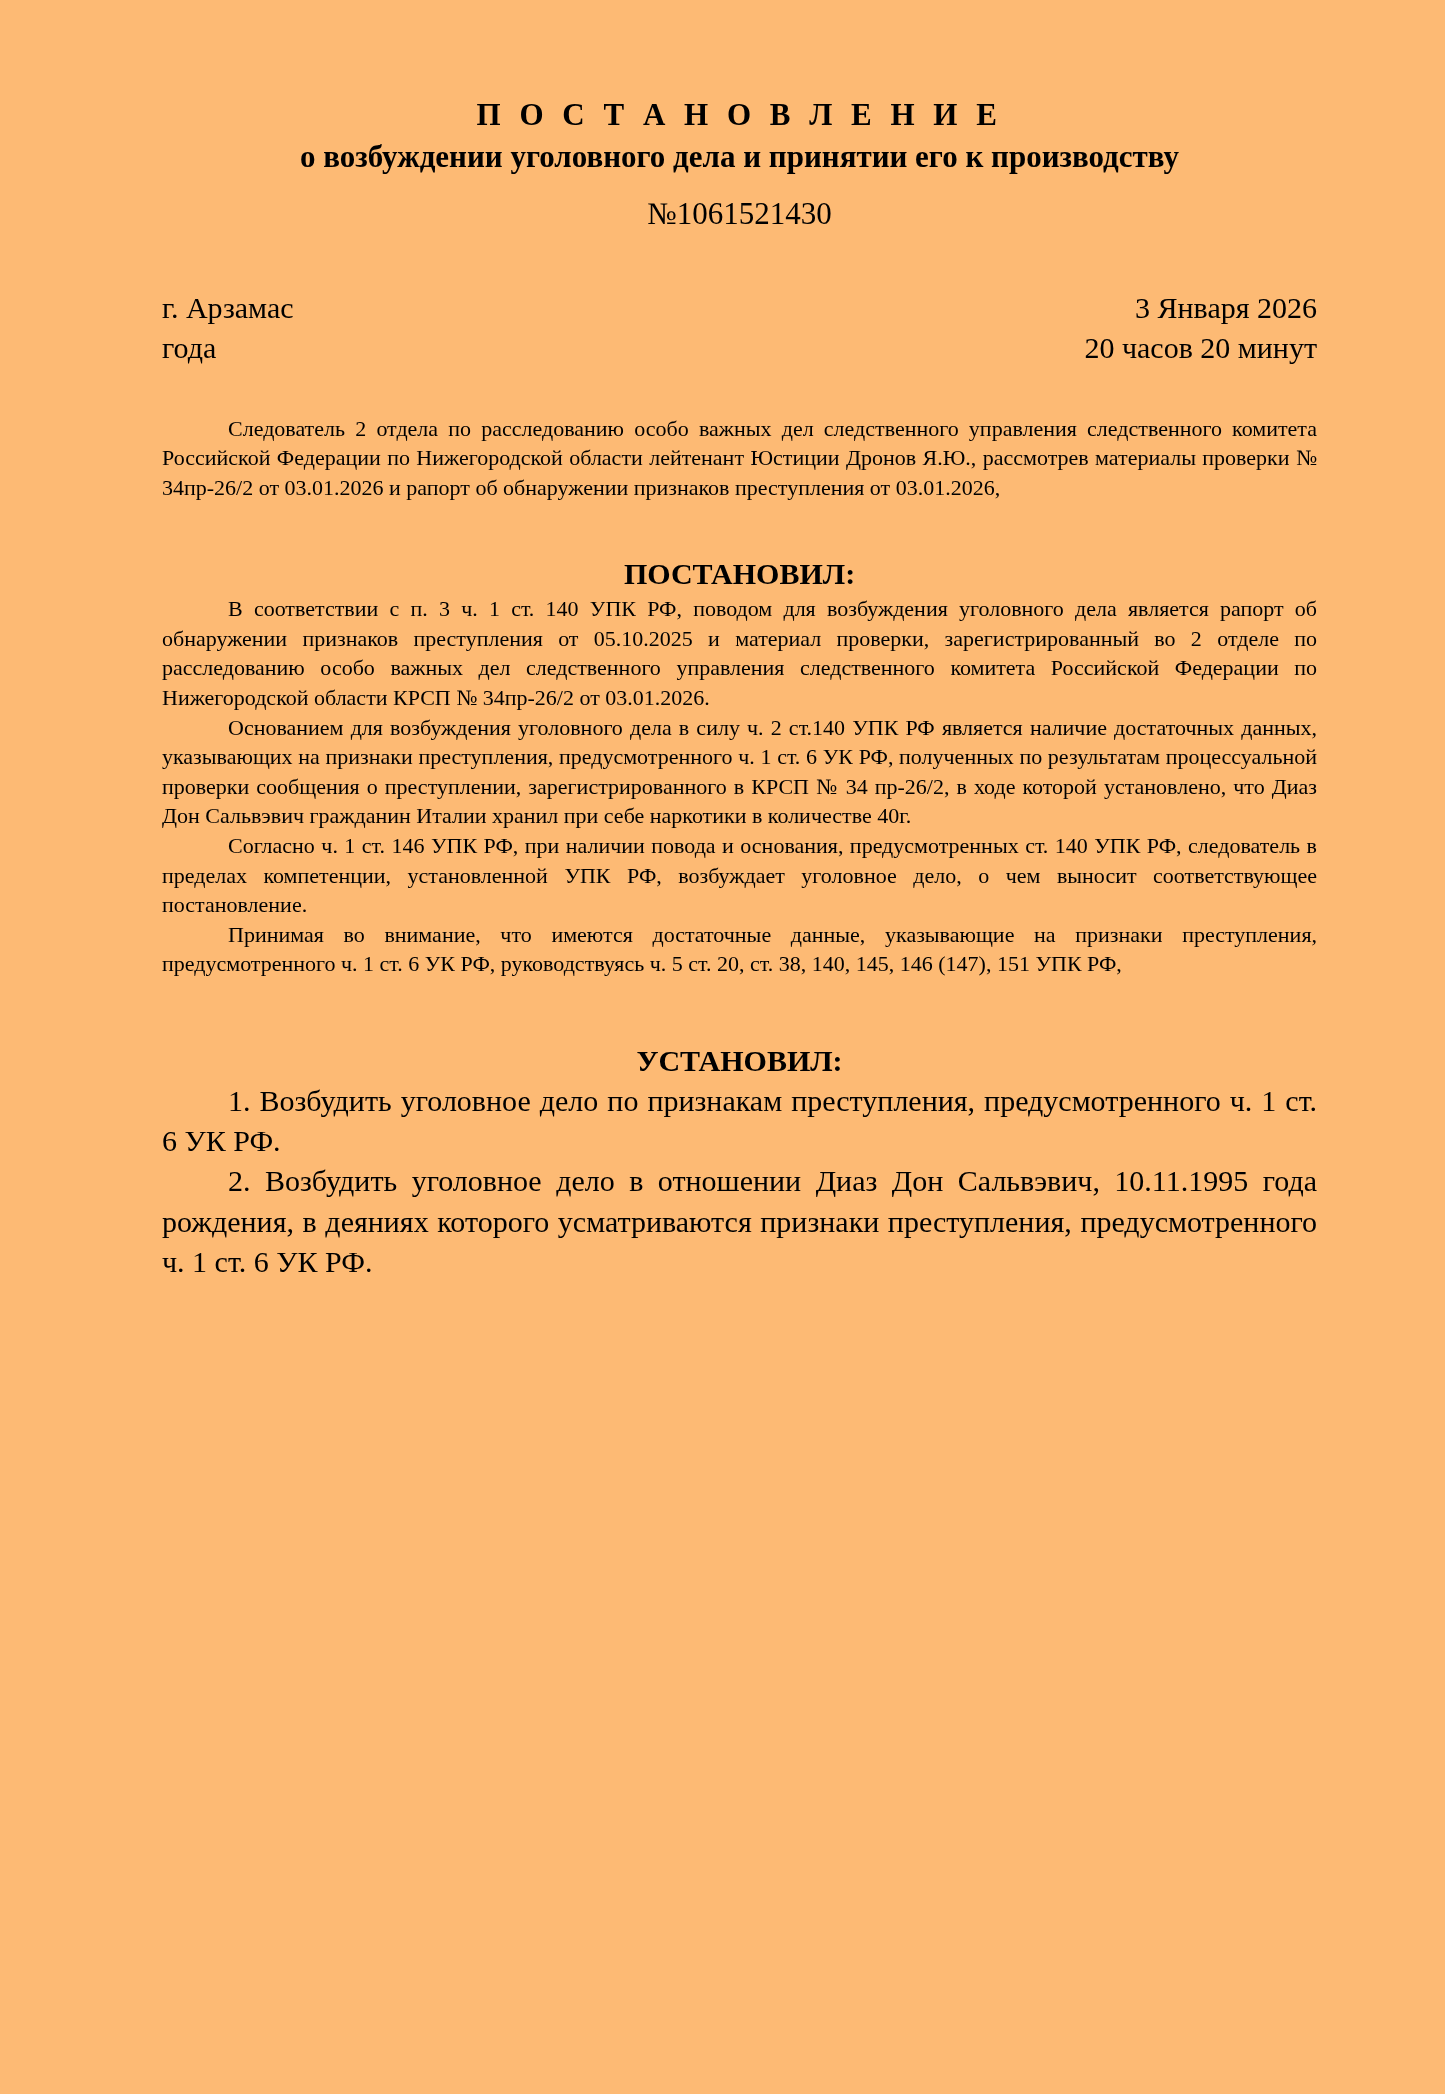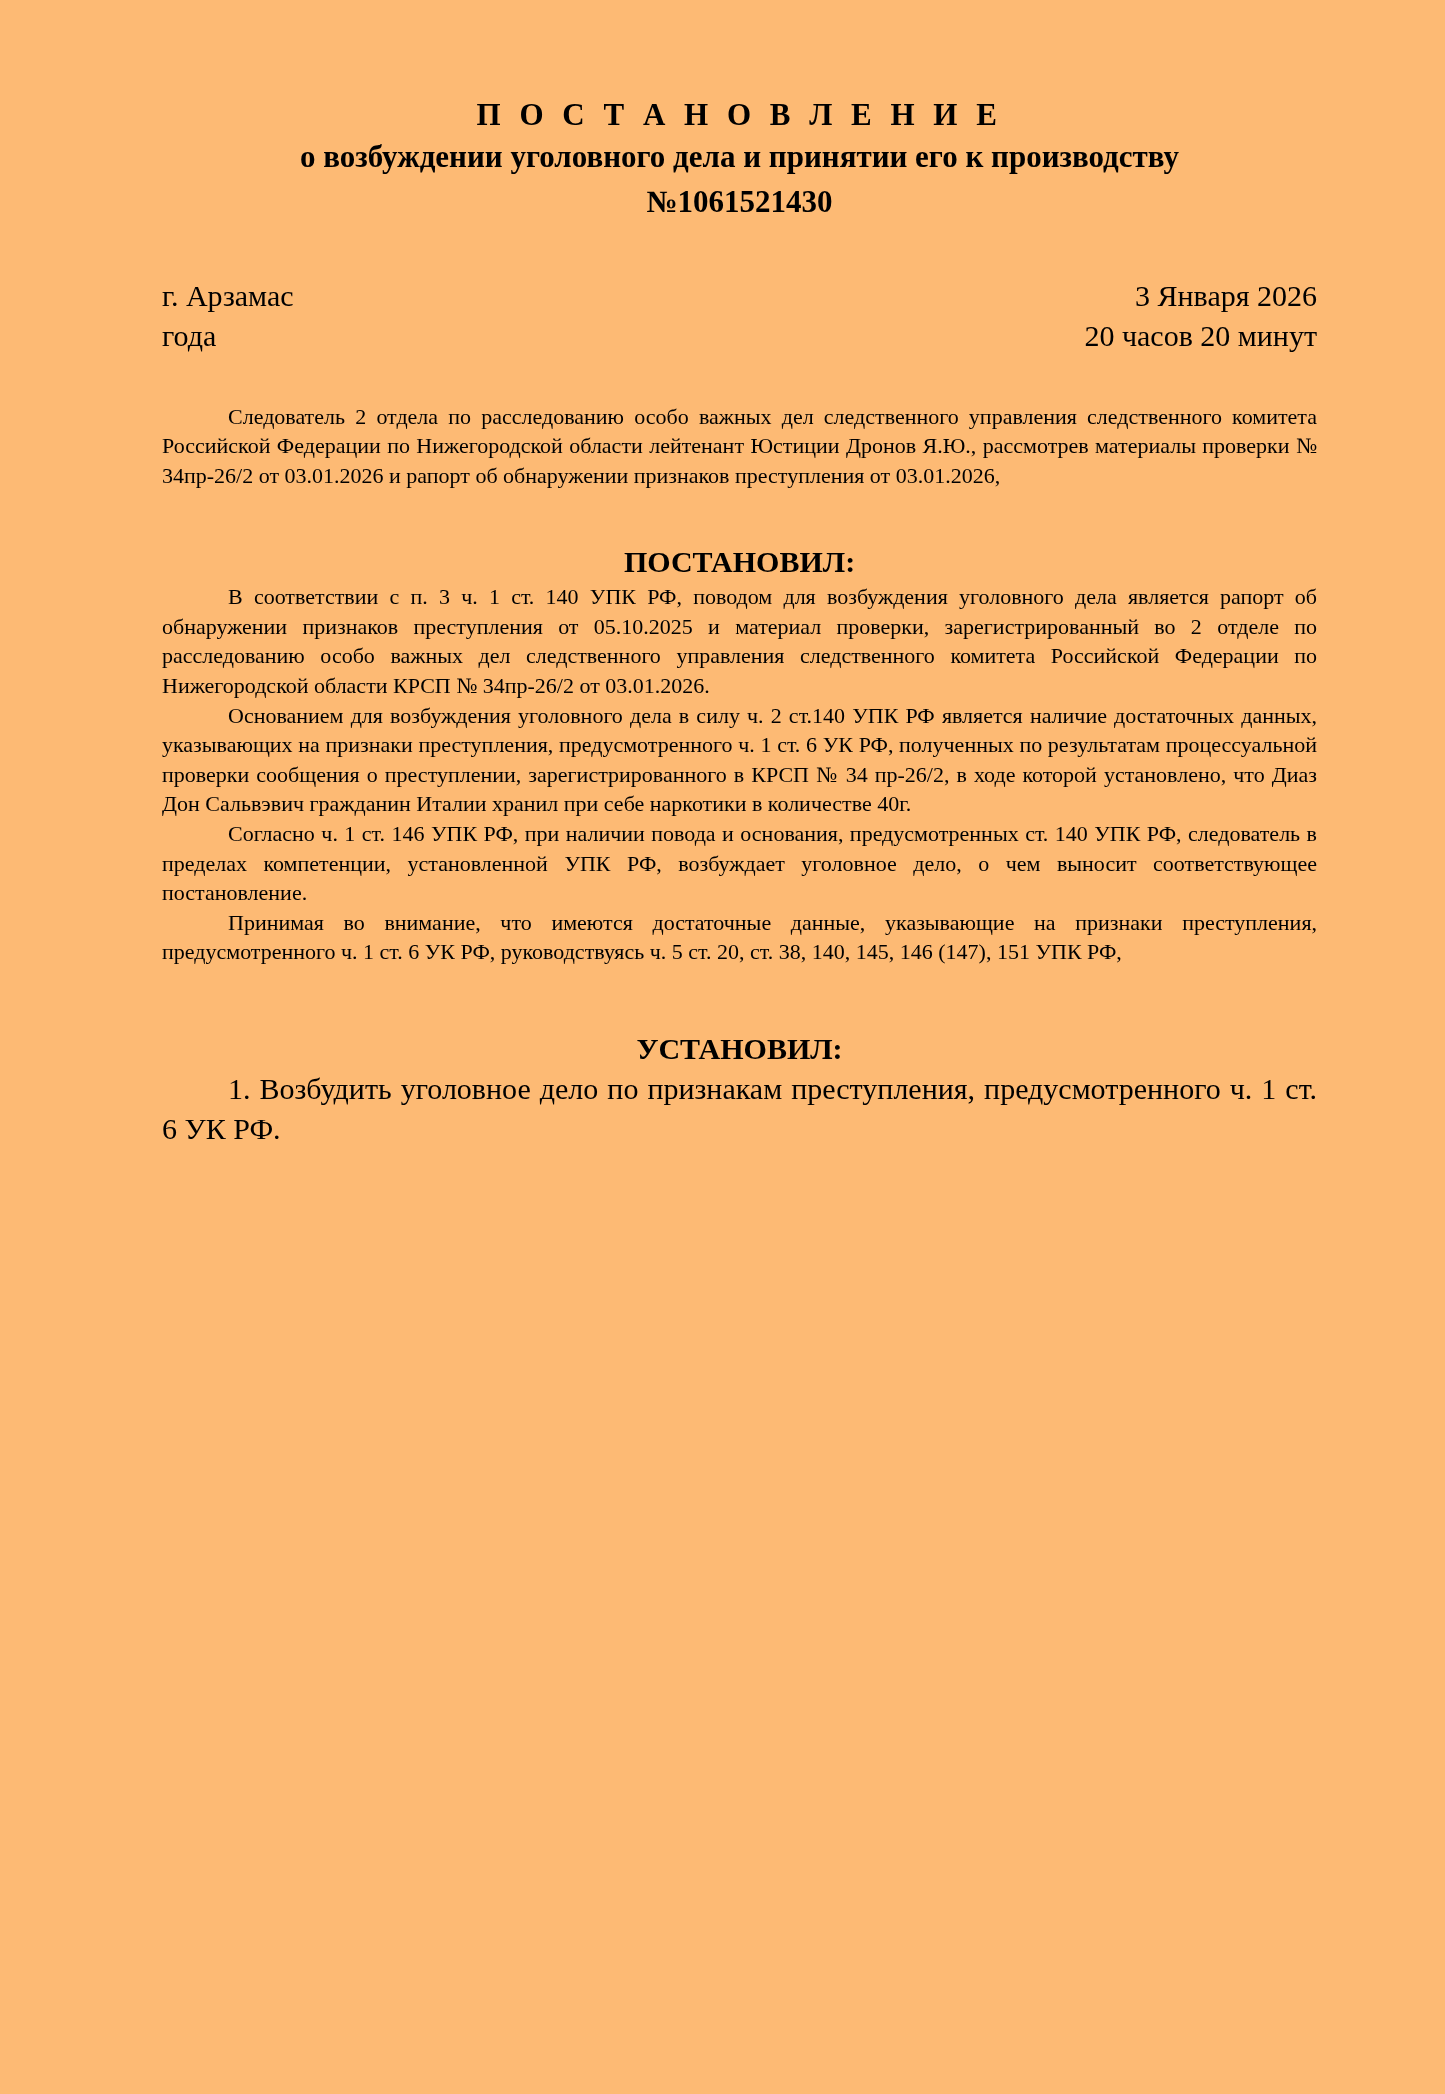--- a/index.html
+++ b/index.html
@@ -32,24 +32,24 @@
   }
   .doc-subtitle {
     text-align: center;
     font-weight: bold;
     font-size: 31px;
     line-height: 1.30;
     margin: 0;
   }
   .doc-number {
     text-align: center;
-    font-weight: bold;
+    font-weight: normal;
     font-size: 31px;
     line-height: 1.30;
-    margin: 4px;
+    margin: 16px;
   }
   .meta-block {
     margin-top: 54px;
     font-size: 30px;
     line-height: 1.33;
     text-align: center;
   }
   .meta-row {
     display: flex;
     justify-content: space-between;
@@ -140,16 +140,17 @@
 
     <p class="para">Согласно ч. 1 ст. 146 УПК РФ, при наличии повода и основания, предусмотренных ст. 140 УПК РФ, следователь в пределах компетенции, установленной УПК РФ, возбуждает уголовное дело, о чем выносит соответствующее постановление.</p>
 
 
     <p class="para">Принимая во внимание, что имеются  достаточные данные, указывающие на признаки преступления, предусмотренного ч. 1 ст. 6 УК РФ, руководствуясь ч. 5 ст. 20, ст. 38, 140, 145, 146 (147), 151 УПК РФ,</p>
 
     <div class="section-heading gap-before-postanovil">УСТАНОВИЛ:</div>
 
     <ol class="ruling-list gap-after-postanovil">
       <li class="ruling-item">1. Возбудить уголовное дело по признакам преступления, предусмотренного ч. 1 ст. 6 УК РФ.</li>
+      <li class="ruling-item">2. Возбудить уголовное дело в отношении Диаз Дон Сальвэвич, 10.11.1995 года рождения, в деяниях которого усматриваются признаки преступления, предусмотренного ч. 1 ст. 6 УК РФ.</li>
     </ol>
 
   </div>
 </div>
 
 </body></html>

